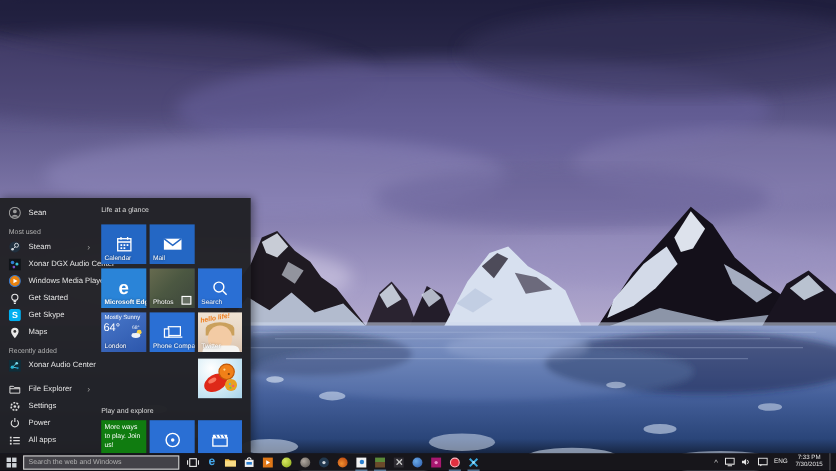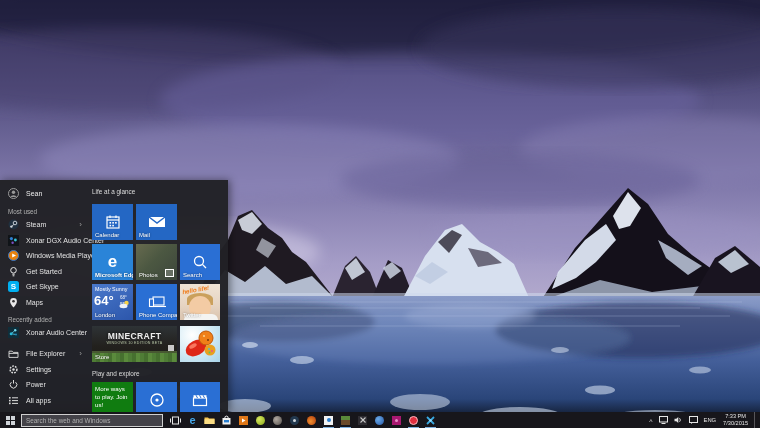--- a/index.html
+++ b/index.html
@@ -30,21 +30,21 @@
   .tile .tlabel{position:absolute;left:3px;bottom:2px;font-size:6px;color:#fff;text-shadow:0 0 2px rgba(0,0,0,.5);white-space:nowrap;}
   .tile .cicon{position:absolute;inset:0;display:flex;align-items:center;justify-content:center;}
   .t-blue{background:#2a6fd4;}
   .t-cal,.t-mail{background:#2467c4;}
   .t-edge{background:#2a84d8;font-weight:bold;}
   .t-photos{background:#3f4246;}
   .photo-img{position:absolute;left:0;top:0;right:0;bottom:0;background:linear-gradient(135deg,#6b6f50 0%,#4d5a41 45%,#3c463a 100%);opacity:.9;}
   .photo-badge{position:absolute;right:3px;bottom:3px;width:7px;height:6px;border:1px solid #fff;background:rgba(255,255,255,.2);}
   .t-weather{background:linear-gradient(150deg,#4a79cb 0%,#2c56ab 100%);}
   .wx-cond{position:absolute;left:3px;top:2px;font-size:5.4px;}
-  .wx-temp{position:absolute;left:2px;top:9px;font-size:13px;font-weight:700;}
+  .wx-temp{position:absolute;left:2px;top:9px;font-size:10px;font-weight:400;}
   .wx-hl{position:absolute;left:28px;top:11px;font-size:4.6px;line-height:1.5;opacity:.9;}
   .wx-icon{position:absolute;right:3px;top:11px;}
   .t-twitter{background:linear-gradient(180deg,#efe3d4 0%,#e6d4c2 60%,#d9c3ae 100%);}
   .tw-cap{position:absolute;left:2px;top:2px;font-size:6.2px;font-style:italic;color:#ef7c1a;transform:rotate(-10deg);font-weight:bold;white-space:nowrap;}
   .tw-face{position:absolute;left:9px;top:12px;width:22px;height:22px;border-radius:50% 50% 45% 45%;background:#f3cba4;}
   .tw-hair{position:absolute;left:7px;top:9px;width:26px;height:12px;border-radius:50% 50% 0 0;background:#caa05c;}
   .tw-shirt{position:absolute;left:4px;bottom:-4px;width:34px;height:10px;border-radius:6px 6px 0 0;background:#f4f4f2;}
   .t-minecraft{background:linear-gradient(180deg,#2e3336 0%,#23211e 55%,#1c1b16 100%);}
   .mc-grass{position:absolute;left:0;right:0;bottom:0;height:9px;background:repeating-linear-gradient(90deg,#4f7d36 0 4px,#46702f 4px 8px,#5a8a3c 8px 12px);box-shadow:0 -2px 0 rgba(120,160,80,.45);}
   .mc-logo{position:absolute;left:0;right:0;top:5px;text-align:center;font-size:8.5px;font-weight:bold;letter-spacing:.4px;color:#ececec;text-shadow:1px 1px 0 #3a3a3a,0 0 3px #000;}
@@ -399,27 +399,20 @@
     </div>
 
     <div class="tile t-twitter" style="left:88px;top:104px;width:40px;height:36px;">
       <span class="tw-hair"></span>
       <span class="tw-face"></span>
       <span class="tw-shirt"></span>
       <span class="tw-cap">hello life!</span>
       <span class="tlabel">Twitter</span>
     </div>
 
-    <div class="tile t-minecraft" style="left:0;top:146px;width:85px;height:36px;">
-      <span class="mc-logo">MINECRAFT</span>
-      <span class="mc-sub">WINDOWS 10 EDITION BETA</span>
-      <span class="mc-grass"></span>
-      <span class="mc-badge"></span>
-      <span class="tlabel">Store</span>
-    </div>
 
     <div class="tile t-candy" style="left:88px;top:146px;width:40px;height:36px;">
       <span class="cicon">
           <svg width="36" height="32">
             <ellipse cx="14" cy="20" rx="11" ry="7.5" fill="#de2818" transform="rotate(-28 14 20)"></ellipse>
             <ellipse cx="11" cy="18" rx="4" ry="2" fill="#ff8a70" transform="rotate(-28 11 18)" opacity=".8"></ellipse>
             <circle cx="24" cy="10" r="7" fill="#f08018"></circle>
             <circle cx="24" cy="10" r="7" fill="none" stroke="#c05808" stroke-width="1"></circle>
             <circle cx="22" cy="8" r="1" fill="#ffd28a"></circle>
             <circle cx="26" cy="12" r="1" fill="#7a3808"></circle>

